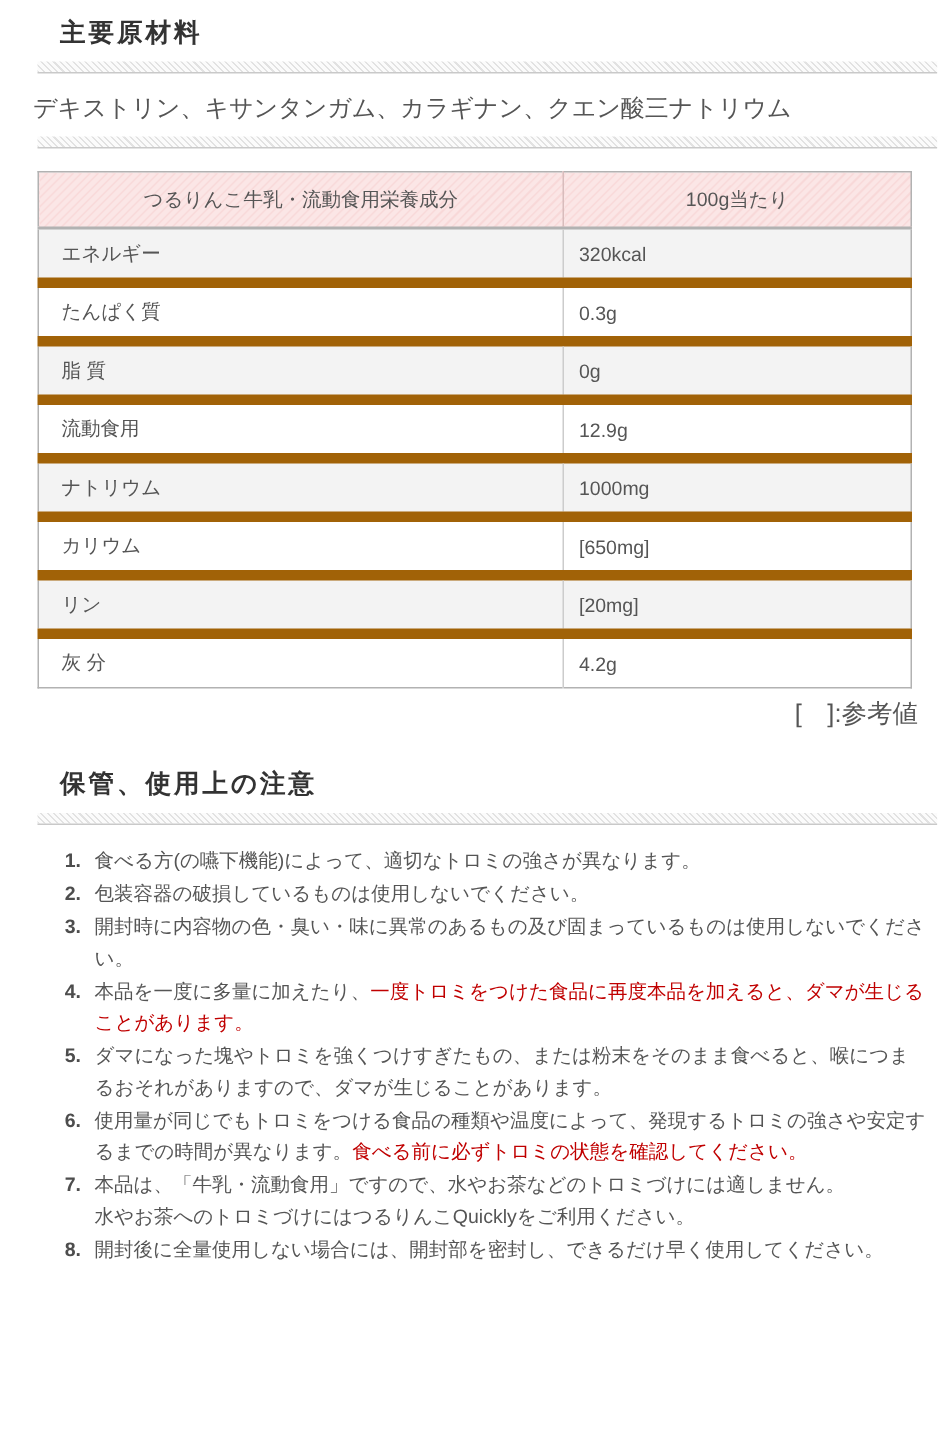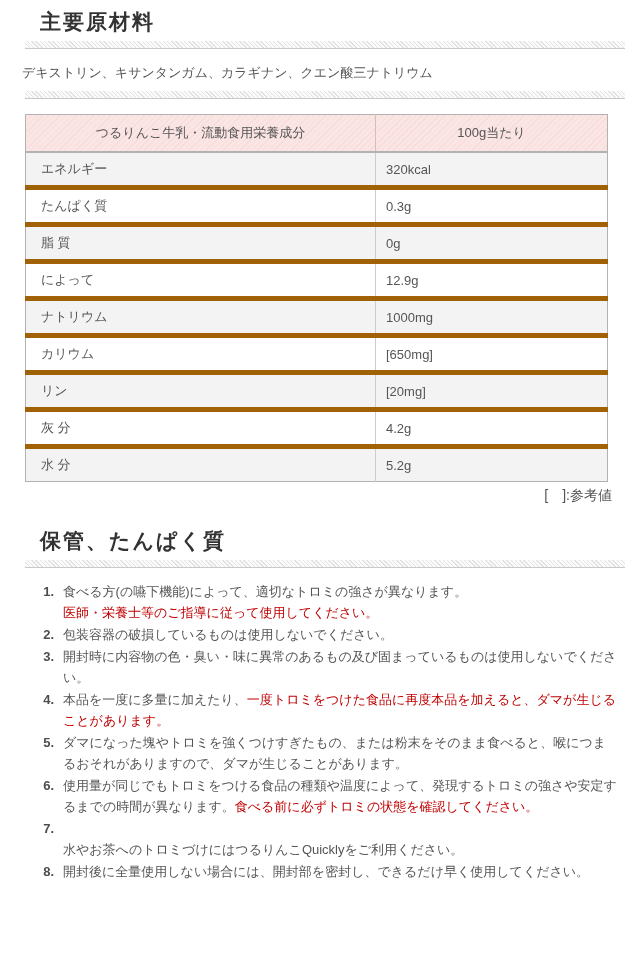--- a/index.html
+++ b/index.html
@@ -6,21 +6,21 @@
   body {
     font-family: "Liberation Sans", "DejaVu Sans", sans-serif;
     color:#555555;
     width:625px;
     -webkit-font-smoothing: antialiased;
   }
   .page { width:625px; min-height:955px; background:#ffffff; overflow:hidden; }
 
   
   .section-title {
-    font-size:21px;
+    font-size:17px;
     font-weight:bold;
     color:#333333;
     letter-spacing:2px;
     margin:0;
     padding:0 0 0 40px;
     line-height:20px;
   }
   .t1 { margin-top:12px; }
   .t2 { margin-top:55px; }
   .t3 { margin-top:26px; }
@@ -30,23 +30,24 @@
     margin-left:25px;
     height:7px;
     border-bottom:1px solid #c9c9c9;
     background: repeating-linear-gradient(45deg, #e2e2e2 0px, #e2e2e2 1px, #fbfbfb 1px, #fbfbfb 3px);
   }
   .hatch.h1 { margin-top:9px; }
 
   
   .ingredients {
     margin:15px 0 0 22px;
-    font-size:13px;
+    font-size:16px;
     line-height:18px;
     color:#555555;
+    font-family:Liberation Mono, monospace;
   }
 
   
   table.nutrition {
     margin:15px 0 0 25px;
     width:582px;
     border-collapse:collapse;
     border:1px solid #b2b2b2;
     table-layout:fixed;
   }
@@ -61,33 +62,33 @@
     vertical-align:middle;
     border-bottom:2px solid #b2b2b2;
     background: repeating-linear-gradient(-45deg, #f8d8d8 0px, #f8d8d8 1px, #fbe6e6 1px, #fbe6e6 4px);
   }
   table.nutrition thead th + th { border-left:1px solid #d8bcbc;margin-top:33px; }
   table.nutrition tbody td {
     height:30px;
     font-size:13px;
     color:#555555;
     vertical-align:middle;
-    border-top:5px solid #a16207;
+    border-top:7px solid #a16207;
   }
   table.nutrition tbody tr:first-child td { border-top:none; }
   table.nutrition tbody tr:nth-child(odd) { background:#f3f3f3; }
   table.nutrition tbody tr:nth-child(even) { background:#ffffff; }
   table.nutrition td.label { padding-left:15px; }
   table.nutrition td.value { padding-left:10px; border-left:1px solid #cccccc;margin-top:44px; }
 
   .table-note {
     margin:5px 0 0 25px;
     width:587px;
     text-align:right;
-    font-size:14px;
+    font-size:17px;
     color:#555555;
   }
 
   
   ol.precautions {
     list-style:none;
     margin:13px 0 0 0;
     padding:0 8px 0 30px;
     font-size:13px;
     line-height:21px;
@@ -134,55 +135,51 @@
         </tr>
         <tr>
           <td class="label">たんぱく質</td>
           <td class="value">0.3g</td>
         </tr>
         <tr>
           <td class="label">脂 質</td>
           <td class="value">0g</td>
         </tr>
         <tr>
-          <td class="label">によって</td>
+          <td class="label">流動食用</td>
           <td class="value">12.9g</td>
         </tr>
         <tr>
           <td class="label">ナトリウム</td>
           <td class="value">1000mg</td>
         </tr>
         <tr>
           <td class="label">カリウム</td>
           <td class="value">[650mg]</td>
         </tr>
         <tr>
           <td class="label">リン</td>
           <td class="value">[20mg]</td>
         </tr>
         <tr>
           <td class="label">灰 分</td>
           <td class="value">4.2g</td>
         </tr>
-        <tr>
-          <td class="label">水 分</td>
-          <td class="value">5.2g</td>
-        </tr>
       </tbody>
   </table>
 
   <div class="table-note">[　]:参考値</div>
 
-  <h2 class="section-title t3">保管、たんぱく質</h2>
+  <h2 class="section-title t3">保管、使用上の注意</h2>
   <div class="hatch h1"></div>
 
   <ol class="precautions" id="precautions-list">
       <li>
         <span class="num">1.</span>
-        <span class="li-text"><span>食べる方(の嚥下機能)によって、適切なトロミの強さが異なります。</span><br><span class="red">医師・栄養士等のご指導に従って使用してください。</span></span>
+        <span class="li-text"><span>食べる方(の嚥下機能)によって、適切なトロミの強さが異なります。</span><br></span>
       </li>
       <li>
         <span class="num">2.</span>
         <span class="li-text"><span>包装容器の破損しているものは使用しないでください。</span></span>
       </li>
       <li>
         <span class="num">3.</span>
         <span class="li-text"><span>開封時に内容物の色・臭い・味に異常のあるもの及び固まっているものは使用しないでください。</span></span>
       </li>
       <li>
@@ -192,21 +189,21 @@
       <li>
         <span class="num">5.</span>
         <span class="li-text"><span>ダマになった塊やトロミを強くつけすぎたもの、または粉末をそのまま食べると、喉につまるおそれがありますので、ダマが生じることがあります。</span></span>
       </li>
       <li>
         <span class="num">6.</span>
         <span class="li-text"><span>使用量が同じでもトロミをつける食品の種類や温度によって、発現するトロミの強さや安定するまでの時間が異なります。</span><span class="red">食べる前に必ずトロミの状態を確認してください。</span></span>
       </li>
       <li>
         <span class="num">7.</span>
-        <span class="li-text"><br><span>水やお茶へのトロミづけにはつるりんこQuicklyをご利用ください。</span></span>
+        <span class="li-text"><span>本品は、「牛乳・流動食用」ですので、水やお茶などのトロミづけには適しません。</span><br><span>水やお茶へのトロミづけにはつるりんこQuicklyをご利用ください。</span></span>
       </li>
       <li>
         <span class="num">8.</span>
         <span class="li-text"><span>開封後に全量使用しない場合には、開封部を密封し、できるだけ早く使用してください。</span></span>
       </li>
     </ol>
 
 </div>
 
 </body></html>

